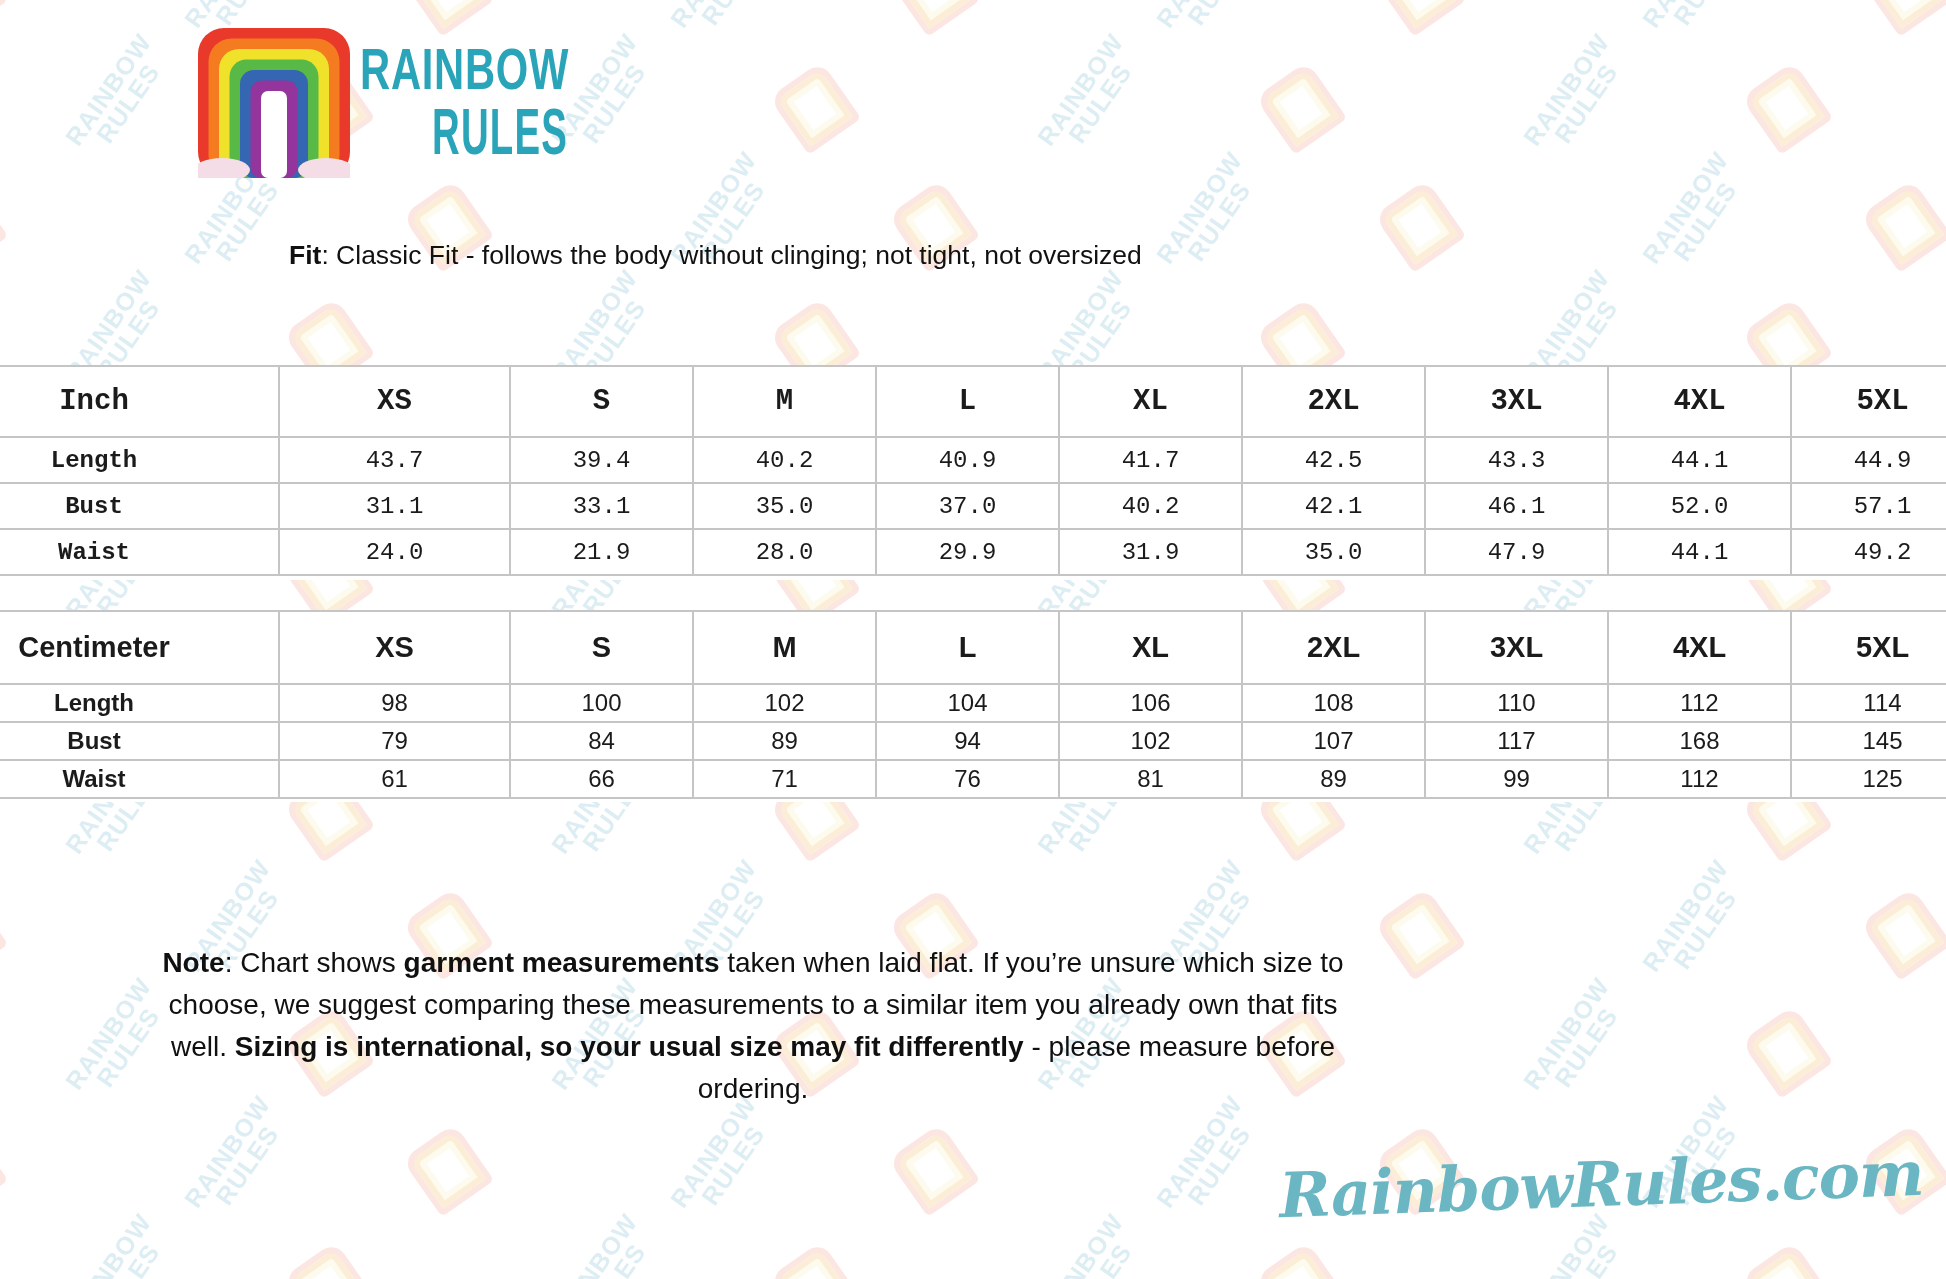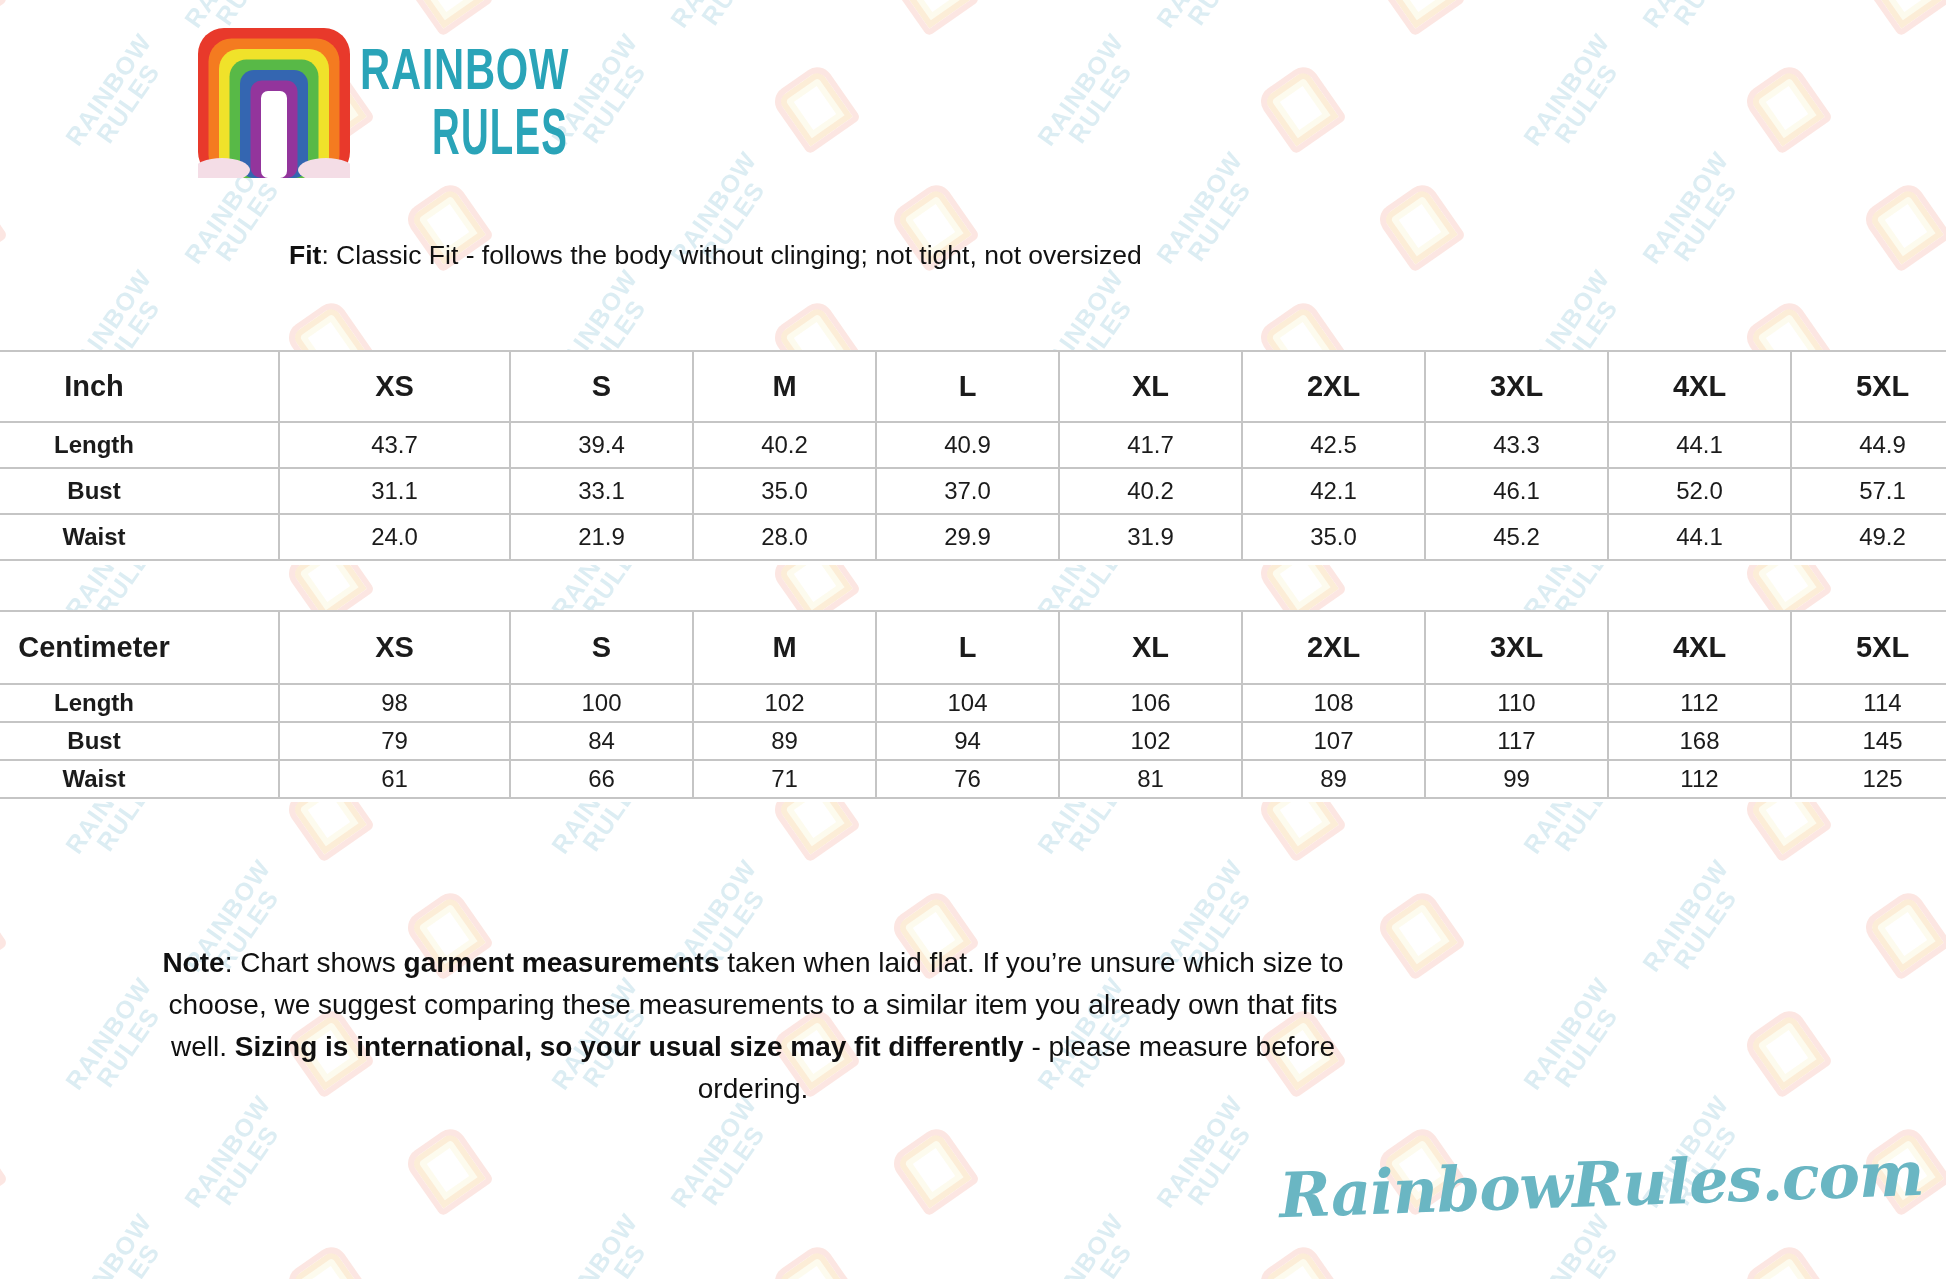--- a/index.html
+++ b/index.html
@@ -26,21 +26,21 @@
          display:flex;align-items:center;justify-content:center;
          font-family:"DejaVu Serif", serif;font-style:italic;font-weight:bold;
          font-size:66px;letter-spacing:-2px;color:var(--title-magenta,#9b2b87);white-space:nowrap;}
 
   
   .desc{position:absolute;left:289px;top:236px;z-index:2;font-size:26.5px;line-height:39px;color:#111;}
   .desc b{font-weight:bold;}
 
   
   .table-wrap{position:absolute;left:0;width:1946px;overflow:hidden;z-index:3;background:#fff;}
-  #inch-wrap{top:350px;height:215px;}
+  #inch-wrap{top:365px;height:215px;font-family:Liberation Mono, monospace;}
   #cm-wrap{top:610px;height:192px;}
   table.size-table{border-collapse:collapse;table-layout:fixed;width:1974px;background:#fff;}
   .c-unit{width:279px;}.c-xs{width:231px;}.c-size{width:183px;}
   table.size-table th, table.size-table td{border:2px solid var(--table-border,#c5c5c5);
       text-align:center;color:#1b1b1b;padding:0;}
   table.size-table th{font-size:29px;font-weight:bold;}
   table.size-table td.row-label{font-size:24px;font-weight:bold;}
   table.size-table td.val{font-size:24px;font-weight:normal;}
   table.size-table th.unit, table.size-table td.row-label{padding-right:90px;}
   table.size-table th:first-child, table.size-table td:first-child{border-left:none;}
@@ -290,21 +290,21 @@
             <td class="val">57.1</td>
           </tr>
           <tr>
             <td class="row-label">Waist</td>
             <td class="val">24.0</td>
             <td class="val">21.9</td>
             <td class="val">28.0</td>
             <td class="val">29.9</td>
             <td class="val">31.9</td>
             <td class="val">35.0</td>
-            <td class="val">45.2</td>
+            <td class="val">47.9</td>
             <td class="val">44.1</td>
             <td class="val">49.2</td>
           </tr>
         </tbody>
     </table>
   </div>
 
   <div class="table-wrap" id="cm-wrap">
     <table class="size-table" data-size-table="1">
       <colgroup>

